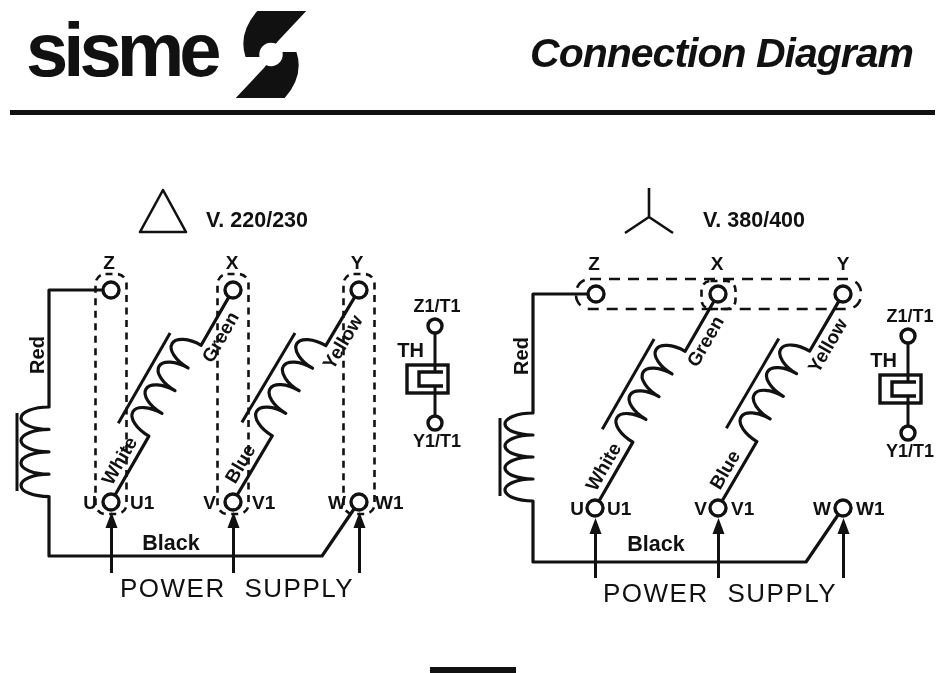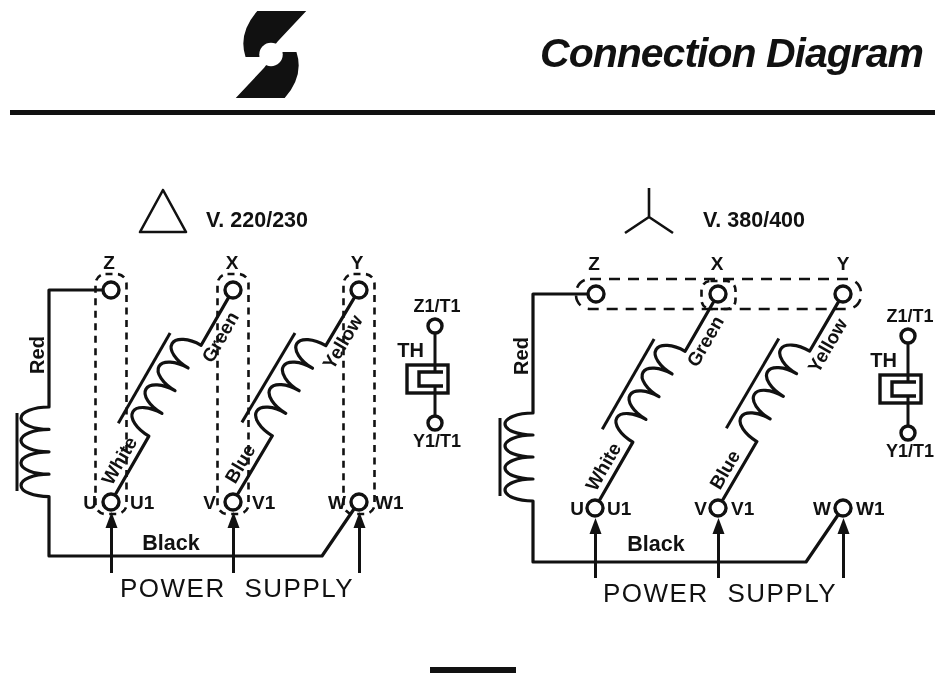--- a/index.html
+++ b/index.html
@@ -1,21 +1,21 @@
 <!DOCTYPE html>
 <html><head>
 <meta charset="utf-8">
 <style>
   html,body{margin:0;padding:0;background:#e8e8e8;}
   .page{position:relative;width:945px;height:673px;background:#ffffff;overflow:hidden;
         font-family:"Liberation Sans", sans-serif;color:#111;}
   .brand-text{position:absolute;left:26px;top:12px;font-size:76px;line-height:1;
               font-weight:bold;letter-spacing:-5px;color:#111;}
   .logo{position:absolute;left:212px;top:8px;}
-  .title{position:absolute;right:22px;top:30px;font-size:41px;font-weight:bold;
+  .title{position:absolute;right:32px;top:30px;font-size:41px;font-weight:bold;
          font-style:italic;letter-spacing:-1px;color:#111;white-space:nowrap;}
   .rule{position:absolute;left:10px;top:110px;width:925px;height:5px;background:#111;}
   .diagram{position:absolute;top:150px;}
   .d-left{left:0;}
   .d-right{left:473px;}
   .artifact{position:absolute;left:430px;top:667px;width:86px;height:6px;background:#111;}
 
   svg text{font-family:"Liberation Sans", sans-serif;fill:#111;}
   .t18{font-size:18px;font-weight:bold;}
   .t19{font-size:19px;font-weight:bold;}
@@ -29,20 +29,21 @@
   .dashL{fill:none;stroke:#111;stroke-width:2.6;stroke-dasharray:11 8;}
   .term{fill:#fff;stroke:#111;stroke-width:3.4;}
   .box{fill:none;stroke:#111;stroke-width:3.4;}
   .head{fill:#111;stroke:none;}
 </style>
 </head>
 <body>
 
 <div class="page">
 
+  <div class="brand-text">sisme</div>
   <svg class="logo" width="118" height="93" viewBox="0 0 120 95">
     <path d="M46,3 H96 L67,34 Q59,43 64,50 L34,50 Q26,26 46,3 Z" fill="#111"></path>
     <path d="M74,92 H24 L53,61 Q61,52 56,45 L86,45 Q94,69 74,92 Z" fill="#111"></path>
     <circle cx="60" cy="47.5" r="12" fill="#fff"></circle>
   </svg>
   <div class="title">Connection Diagram</div>
   <div class="rule"></div>
 
   <svg class="diagram d-left" width="472" height="470" viewBox="0 0 472 470">
 

